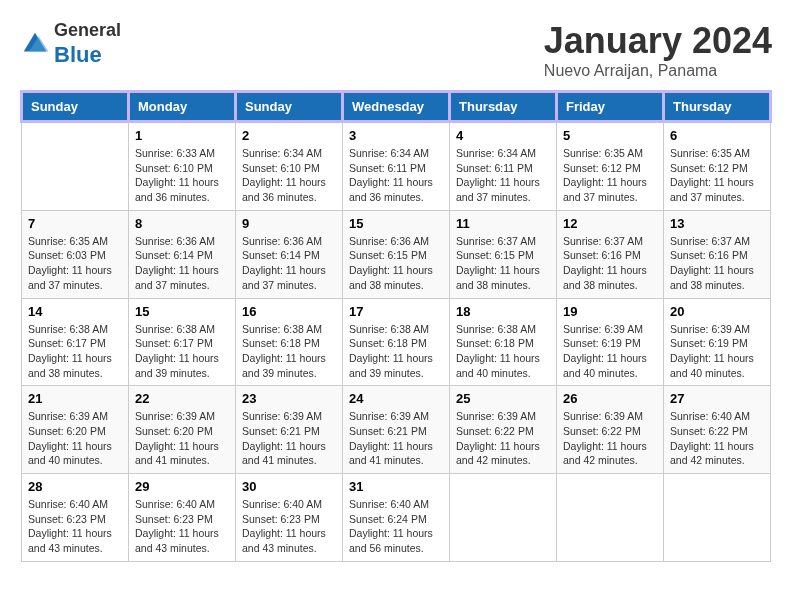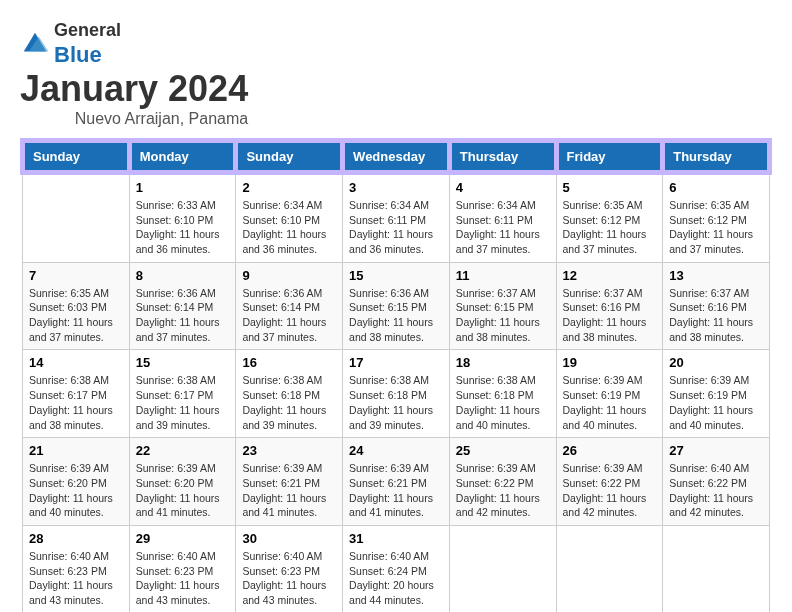--- a/index.html
+++ b/index.html
@@ -8,21 +8,20 @@
       background: #fff;
       width: 792px;
       min-height: 612px;
       padding: 20px;
     }
     .header {
       display: flex;
       justify-content: space-between;
       align-items: flex-start;
       margin-bottom: 10px;
-      flex-direction: column;
     }
     .logo {
       display: flex;
       align-items: center;
       gap: 4px;
     }
     .logo-text {
       display: flex;
       flex-direction: column;
       line-height: 1.2;
@@ -35,21 +34,20 @@
     .logo-blue {
       font-size: 22px;
       font-weight: bold;
       color: #1a6eb5;
     }
     .logo-icon {
       width: 30px;
       height: 30px;
     }
     .title-area {
-      text-align: right;
     }
     .month-title {
       font-size: 36px;
       font-weight: bold;
       color: #333;
     }
     .location {
       font-size: 16px;
       color: #555;
     }
@@ -60,21 +58,21 @@
     }
     thead tr {
       background-color: #1a6eb5;
       color: white;
     }
     thead th {
       padding: 6px 8px;
       text-align: left;
       font-weight: bold;
       font-size: 13px;
-      border: 5px solid #c4b5fd;
+      border: 3px solid #c4b5fd;
     }
     tbody tr {
       vertical-align: top;
     }
     tbody td {
       border: 1px solid #ccc;
       padding: 5px 6px;
       width: calc(100% / 7);
       min-height: 80px;
     }
@@ -376,21 +374,21 @@
             <div>Sunrise: 6:40 AM</div>
             <div>Sunset: 6:23 PM</div>
             <div>Daylight: 11 hours and 43 minutes.</div>
           </div>
         </td>
         <td>
           <div class="day-number">31</div>
           <div class="day-info">
             <div>Sunrise: 6:40 AM</div>
             <div>Sunset: 6:24 PM</div>
-            <div>Daylight: 20 hours and 44 minutes.</div>
+            <div>Daylight: 11 hours and 56 minutes.</div>
           </div>
         </td>
         <td class="empty-cell"></td>
         <td class="empty-cell"></td>
         <td class="empty-cell"></td>
       </tr>
     </tbody>
 </table>
 
 </body></html>

